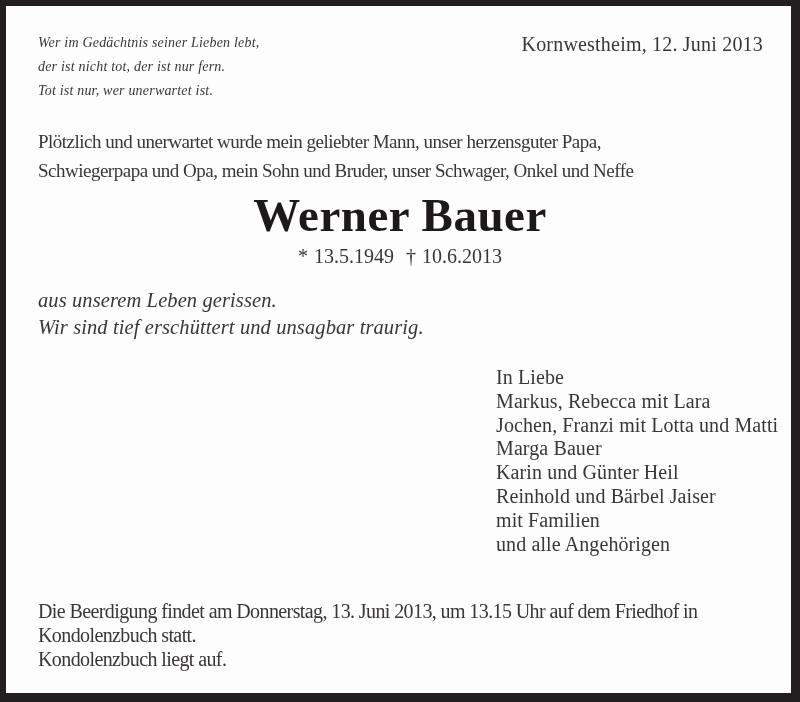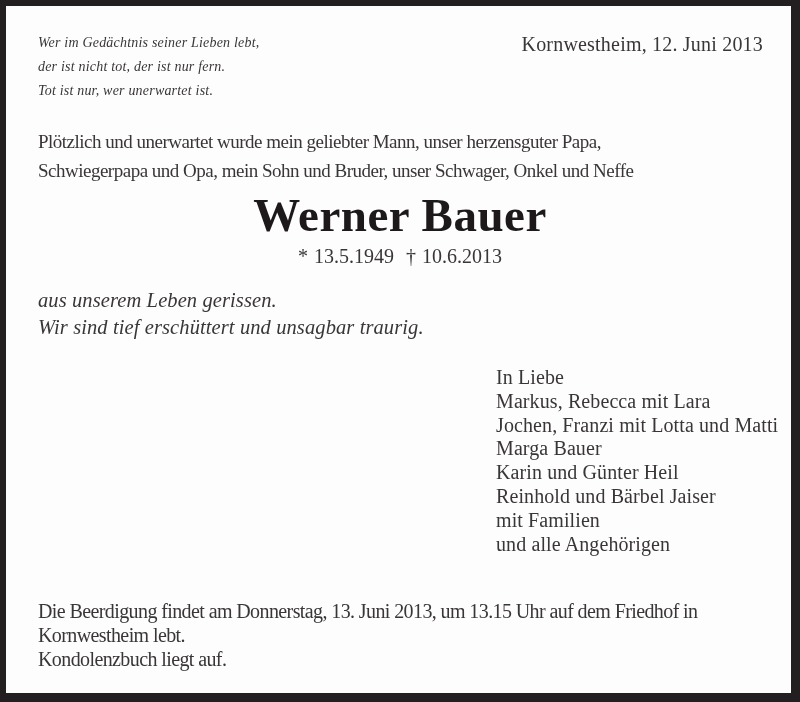--- a/index.html
+++ b/index.html
@@ -138,17 +138,17 @@
     <div>Jochen, Franzi mit Lotta und Matti</div>
     <div>Marga Bauer</div>
     <div>Karin und Günter Heil</div>
     <div>Reinhold und Bärbel Jaiser</div>
     <div>mit Familien</div>
     <div>und alle Angehörigen</div>
   </div>
 
   <div class="funeral">
     <div>Die Beerdigung findet am Donnerstag, 13. Juni 2013, um 13.15 Uhr auf dem Friedhof in</div>
-    <div>Kornwestheim lebt.</div>
+    <div>Kondolenzbuch statt.</div>
     <div>Kondolenzbuch liegt auf.</div>
   </div>
 
 </div>
 
 </body></html>

